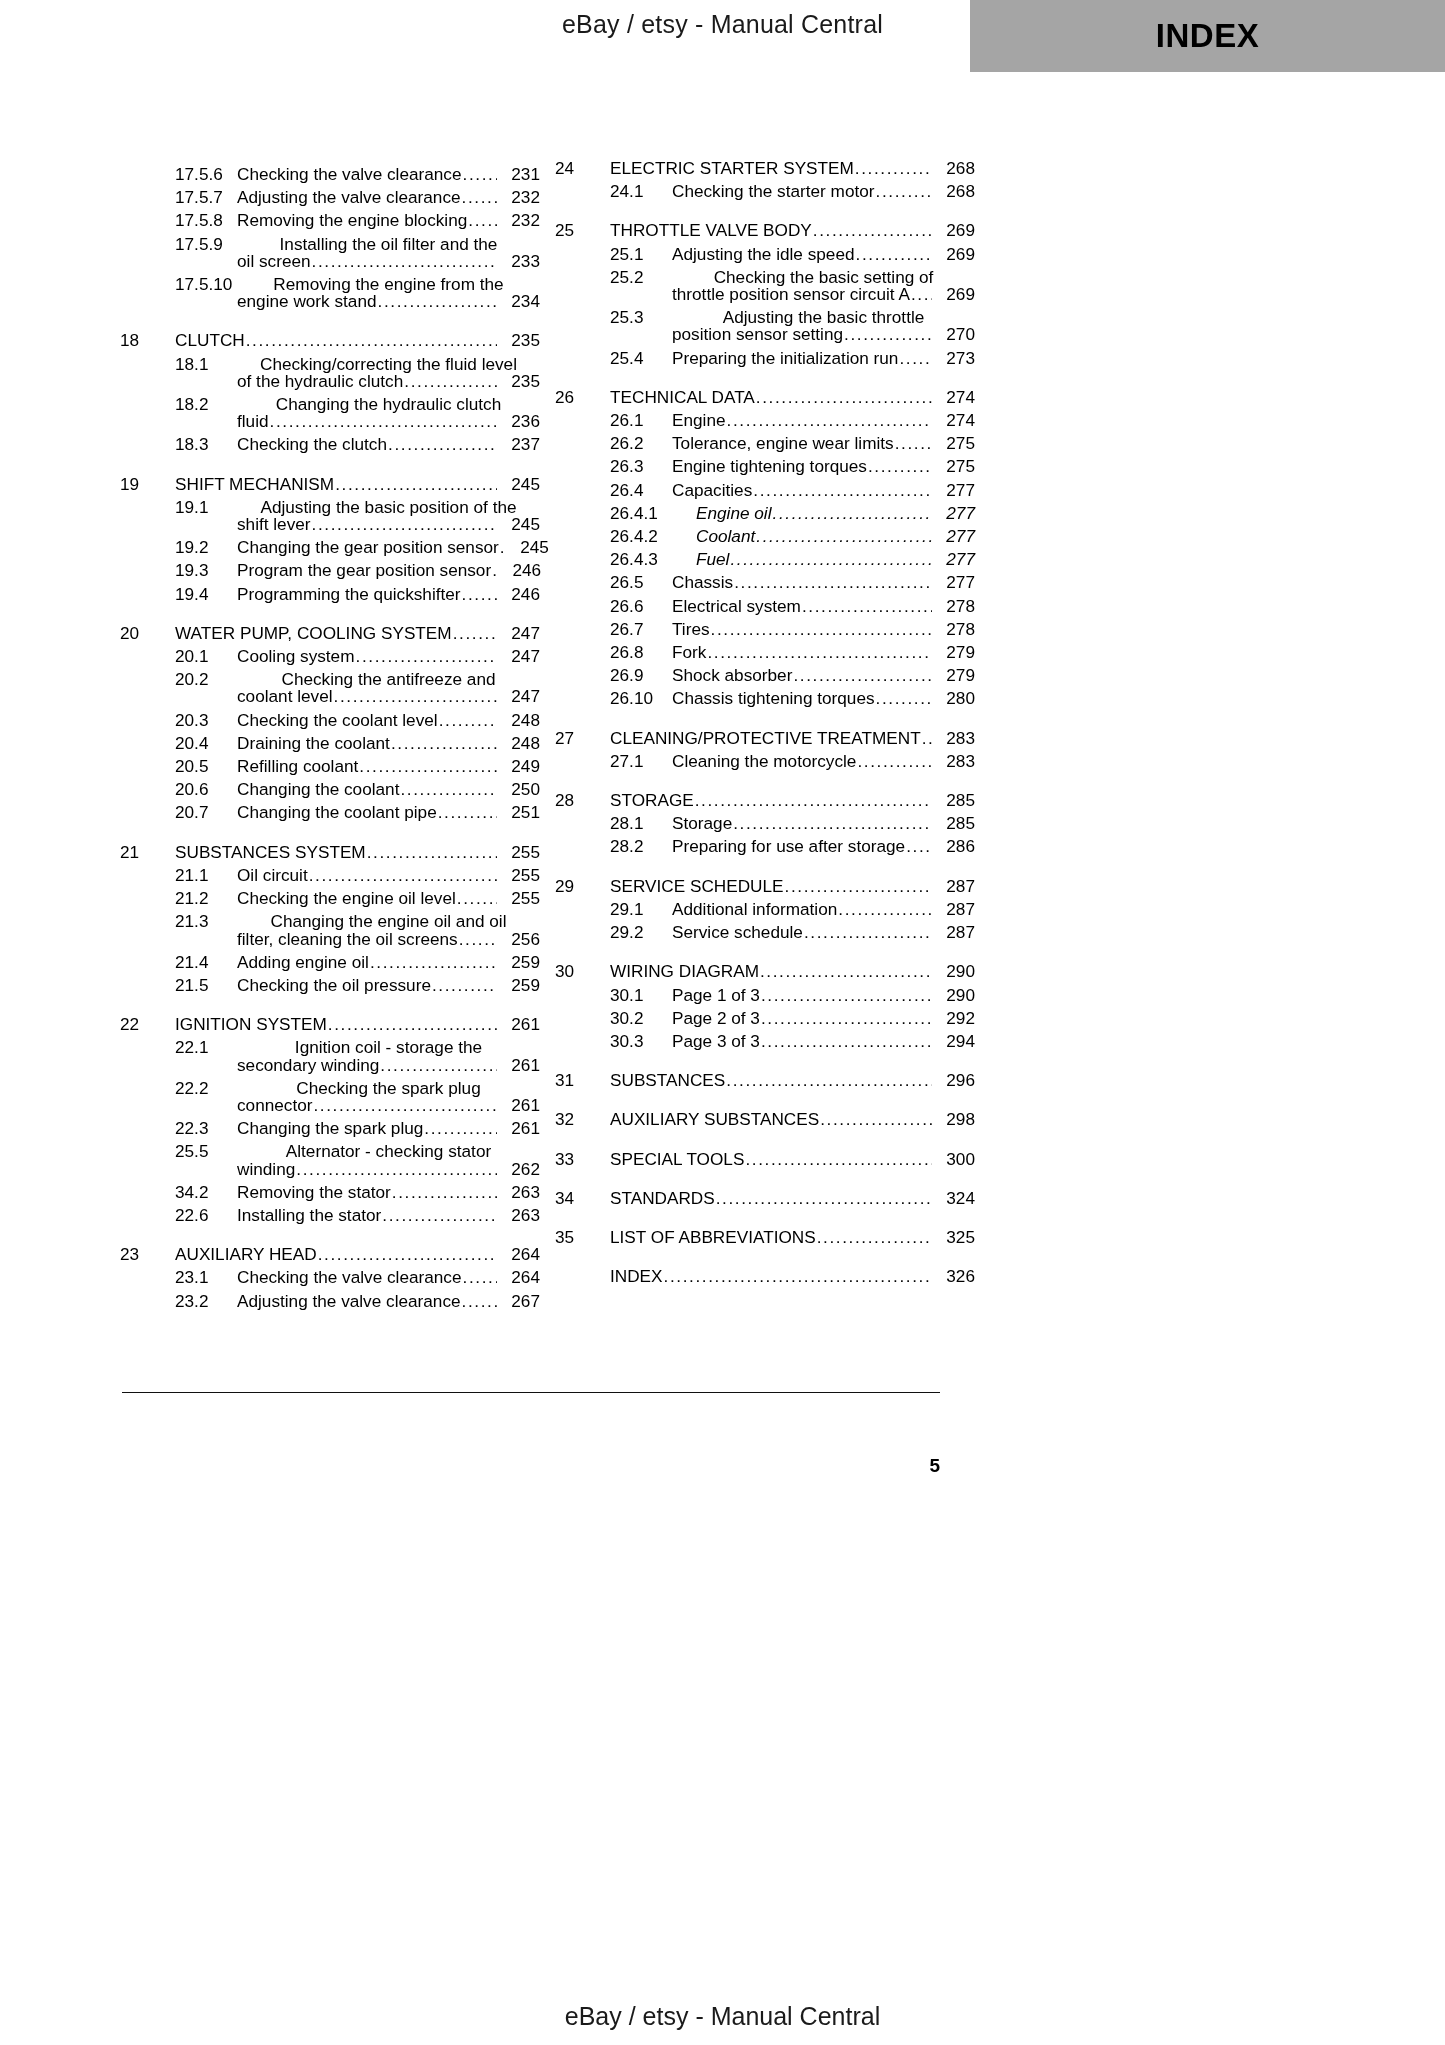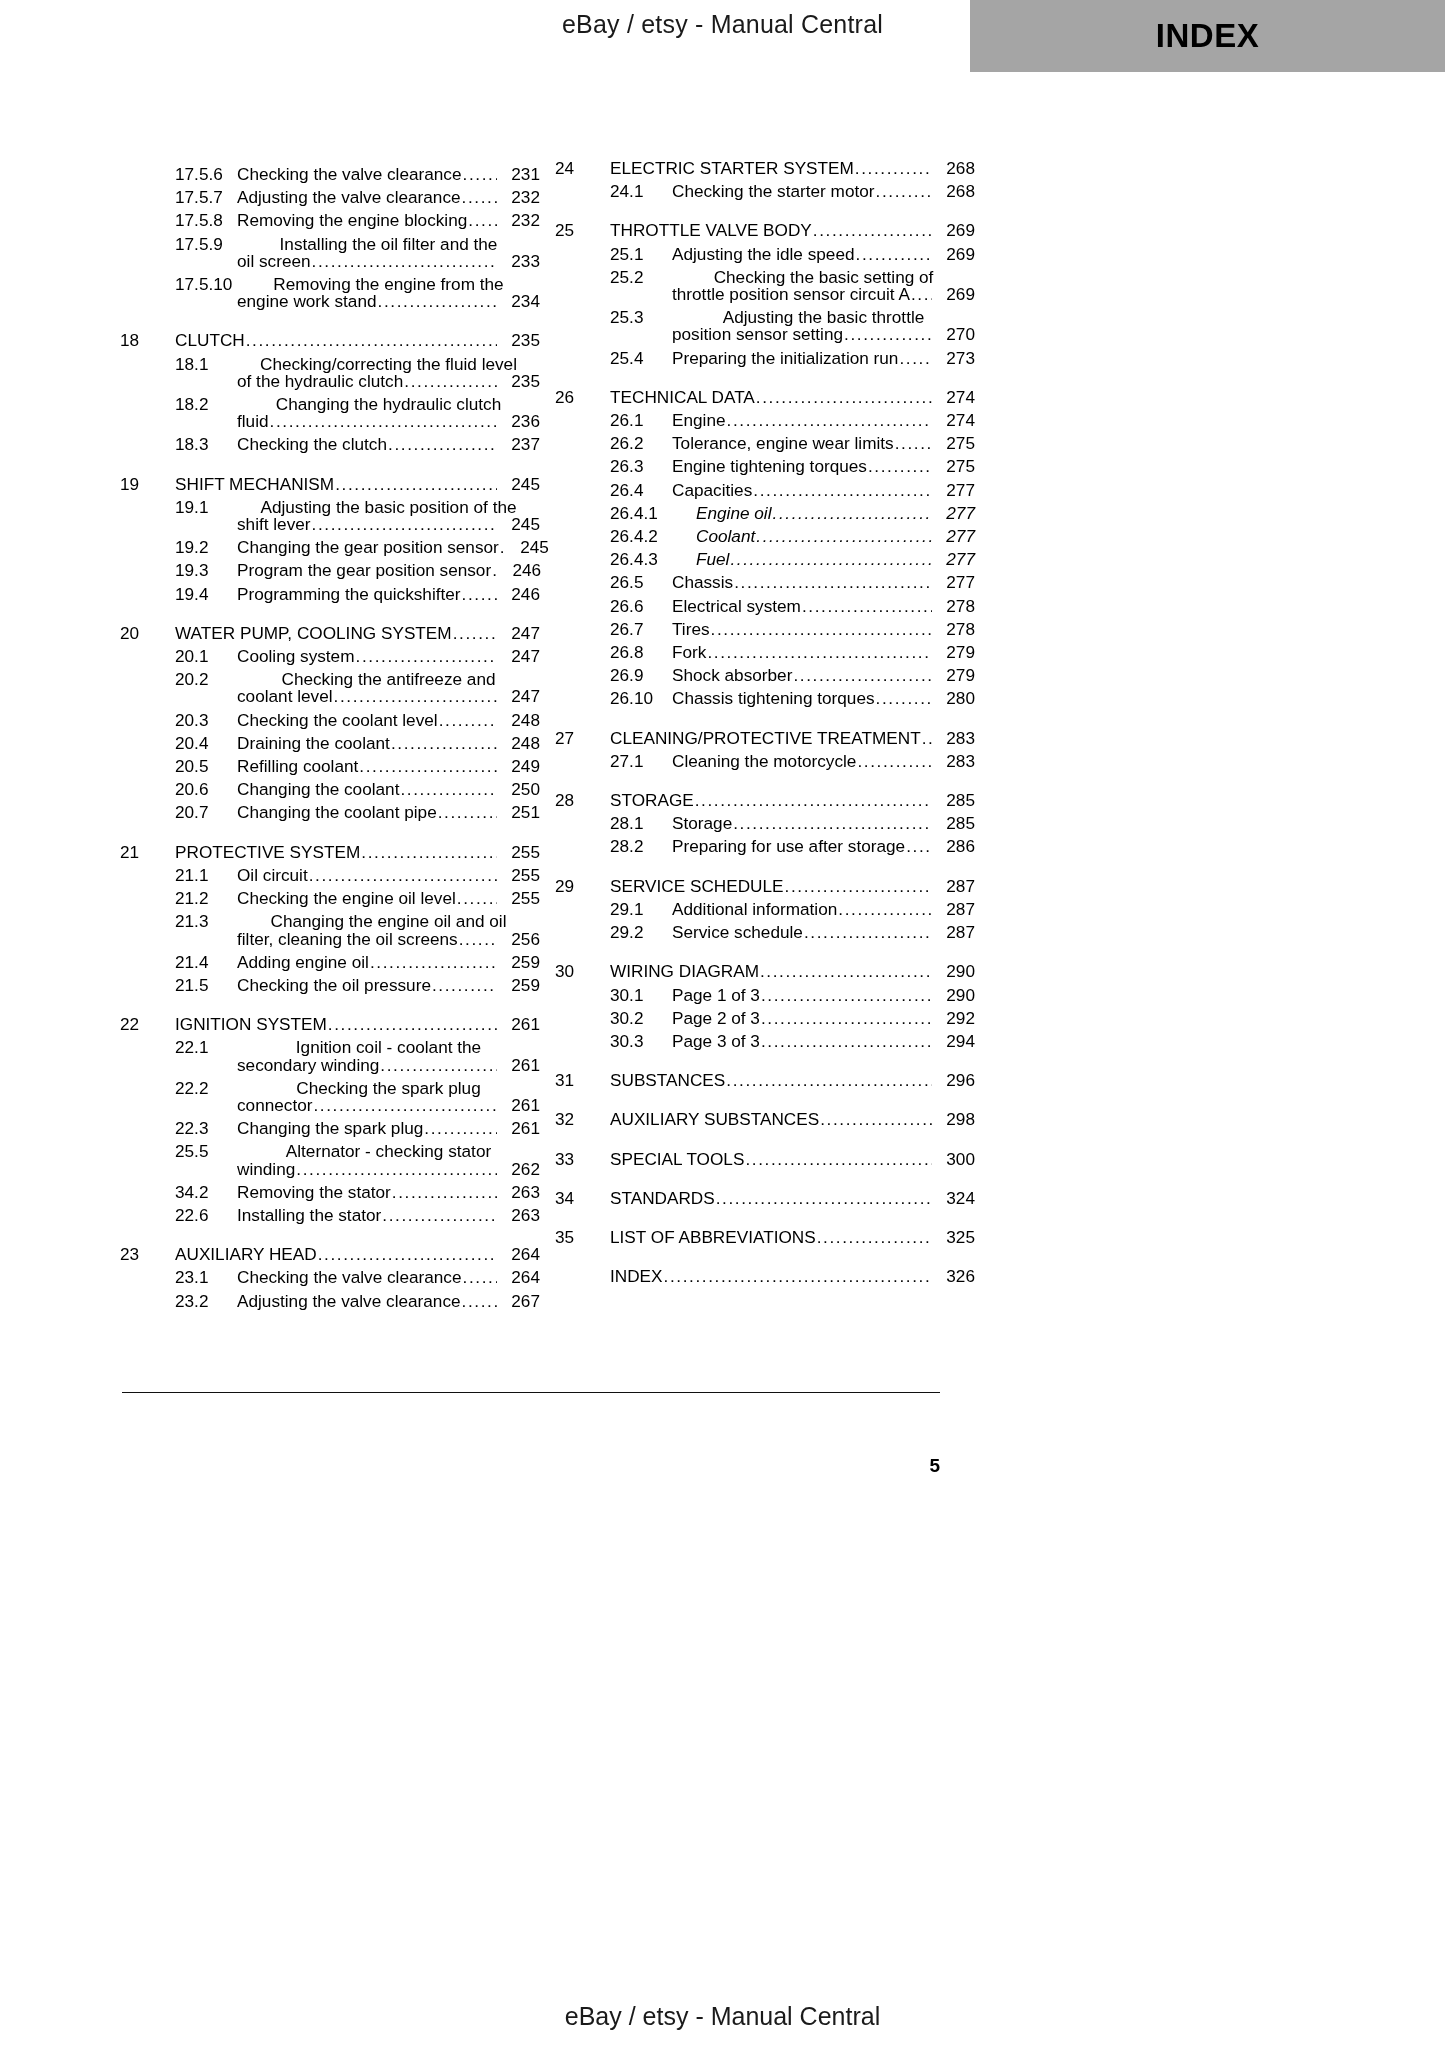--- a/index.html
+++ b/index.html
@@ -394,21 +394,21 @@
             <span class="leadertext">Changing the coolant pipe</span>
             <span class="dots">..........................................................................................</span>
             <span class="pg">251</span>
           </div>
         </div>
       </div>
       <div class="chapter">
         <div class="num">21</div>
         <div class="body">
           <div class="leaderline">
-            <span class="leadertext">PROTECTIVE SYSTEM</span>
+            <span class="leadertext">SUBSTANCES SYSTEM</span>
             <span class="dots">..........................................................................................</span>
             <span class="pg">255</span>
           </div>
         </div>
       </div>
       <div class="sub">
         <div class="num">21.1</div>
         <div class="body">
           <div class="leaderline">
             <span class="leadertext">Oil circuit</span>
@@ -464,21 +464,21 @@
           <div class="leaderline">
             <span class="leadertext">IGNITION SYSTEM</span>
             <span class="dots">..........................................................................................</span>
             <span class="pg">261</span>
           </div>
         </div>
       </div>
       <div class="sub">
         <div class="num">22.1</div>
         <div class="body">
-          <div class="wrapline">Ignition coil - coolant the</div>
+          <div class="wrapline">Ignition coil - storage the</div>
           <div class="leaderline">
             <span class="leadertext">secondary winding</span>
             <span class="dots">..........................................................................................</span>
             <span class="pg">261</span>
           </div>
         </div>
       </div>
       <div class="sub">
         <div class="num">22.2</div>
         <div class="body">

